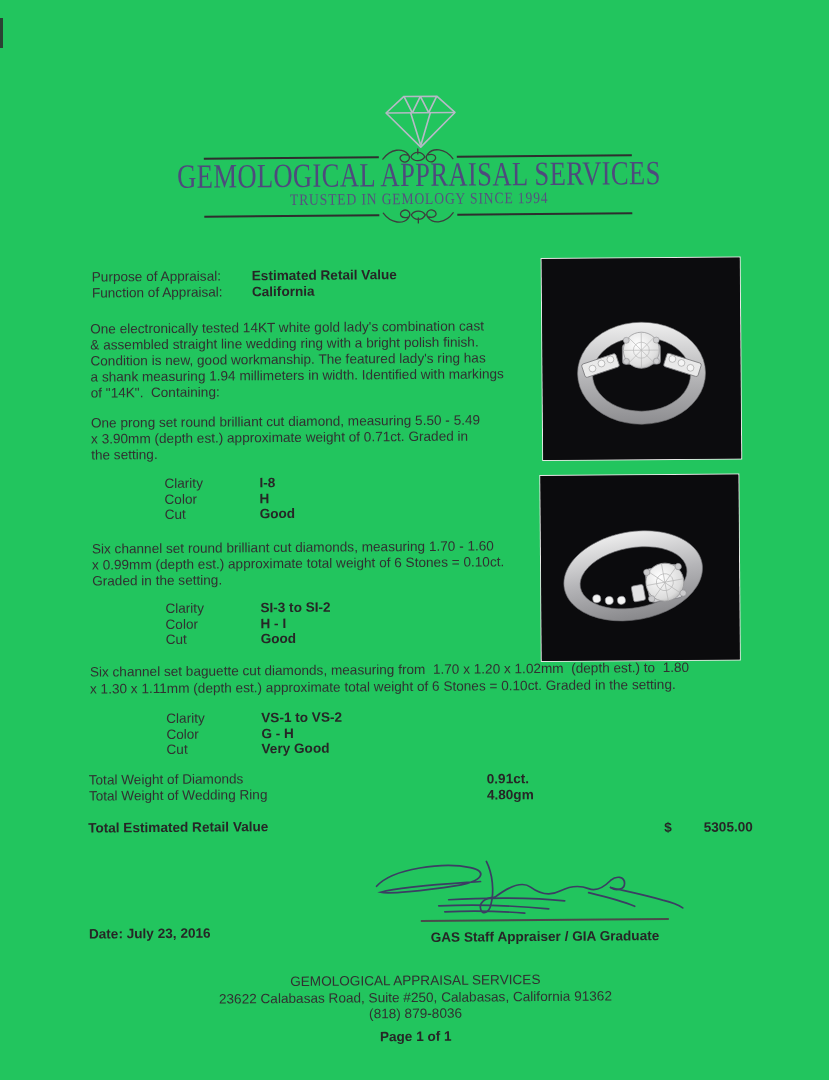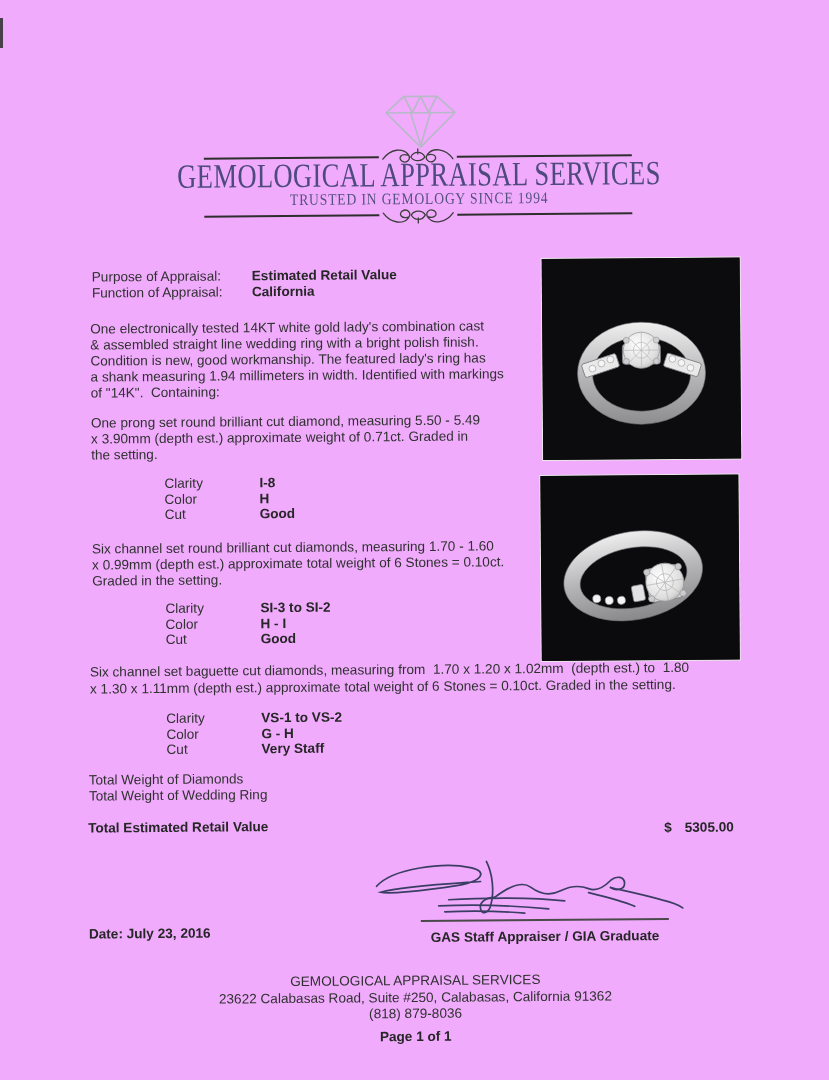--- a/index.html
+++ b/index.html
@@ -2,21 +2,21 @@
 <html><head>
 <meta charset="utf-8">
 <style>
   html,body{margin:0;padding:0;}
   body{
     width:829px;height:1080px;background:#f4f4f2;
     font-family:"Liberation Sans", sans-serif;
     -webkit-font-smoothing:antialiased;
   }
   .page{
-    position:relative;width:829px;height:1080px;background:#f0abfc;overflow:hidden;
+    position:relative;width:829px;height:1080px;background:#22c55e;overflow:hidden;
     color:#2f2f2f;
   }
   .scan-sliver{position:absolute;left:0;top:18px;width:3px;height:30px;background:#2b2b2b;opacity:.85;}
   .content{position:absolute;inset:0;transform:rotate(-0.45deg);transform-origin:415px 560px;}
 
   
   .logo-diamond{position:absolute;left:383px;top:91px;}
   .rule{position:absolute;display:flex;align-items:center;}
   .rule .line{height:2px;background:#2e2e2e;flex:1;}
   .rule-top{left:207px;top:149px;width:428px;height:16px;}
@@ -59,21 +59,21 @@
   
   .photo{position:absolute;background:#0c0c0e;box-shadow:0 0 0 1px #e9e9e7;}
   .photo-1{left:544px;top:260px;width:198px;height:201px;}
   .photo-2{left:541px;top:477px;width:198px;height:185px;}
 
   
   .totals-labels{position:absolute;left:87px;top:770px;width:300px;}
   .totals-values{position:absolute;left:485px;top:772px;width:120px;}
   .retail-label{position:absolute;left:86px;top:818px;}
   .retail-amount{position:absolute;left:662px;top:822px;display:flex;}
-  .retail-amount .num{margin-left:13px;}
+  .retail-amount .num{margin-left:32px;}
 
   
   .sig-svg{position:absolute;left:350px;top:858px;}
   .sig-line{position:absolute;left:418px;top:920px;width:248px;height:2px;background:#4a4a4a;}
   .date{position:absolute;left:86px;top:924px;}
   .signer{position:absolute;left:418px;top:930px;width:248px;text-align:center;}
 
   
   .footer{position:absolute;left:62px;top:973px;width:700px;text-align:center;}
   .footer div{line-height:16.5px;}
@@ -181,21 +181,21 @@
       <div class="grow">
           <span class="glabel">Clarity</span>
           <span class="b">VS-1 to VS-2</span>
         </div>
       <div class="grow">
           <span class="glabel">Color</span>
           <span class="b">G - H</span>
         </div>
       <div class="grow">
           <span class="glabel">Cut</span>
-          <span class="b">Very Staff</span>
+          <span class="b">Very Good</span>
         </div>
     </div>
 
     <div class="photo photo-1">
       <svg width="198" height="201" viewBox="0 0 198 201">
         <defs>
           <linearGradient id="met1" x1="0" y1="0" x2="0" y2="1">
             <stop offset="0" stop-color="#efefef"></stop>
               <stop offset="0.5" stop-color="#b9b9bb"></stop>
               <stop offset="1" stop-color="#8d8d90"></stop>
@@ -271,20 +271,24 @@
               <circle cx="138" cy="126" r="3.2"></circle>
           </g>
         </g>
       </svg>
     </div>
 
     <div class="totals-labels txt">
       <div>Total Weight of Diamonds</div>
       <div>Total Weight of Wedding Ring</div>
     </div>
+    <div class="totals-values txt">
+      <div class="b">0.91ct.</div>
+      <div class="b">4.80gm</div>
+    </div>
     <div class="retail-label txt b">Total Estimated Retail Value</div>
     <div class="retail-amount txt b">
       <span>$</span>
       <span class="num">5305.00</span>
     </div>
 
     <svg class="sig-svg" width="344" height="70" viewBox="0 0 344 70">
       <g fill="none" stroke="#3b3e63" stroke-width="1.7" stroke-linecap="round">
         <path d="M24,28 C40,10 92,4 118,10 C136,14 130,24 104,28 C70,33 36,36 28,34 C50,28 96,26 128,24"></path>
         <path d="M134,4 C140,16 142,34 138,48 C136,55 130,58 128,52 C126,46 132,40 142,40"></path>

